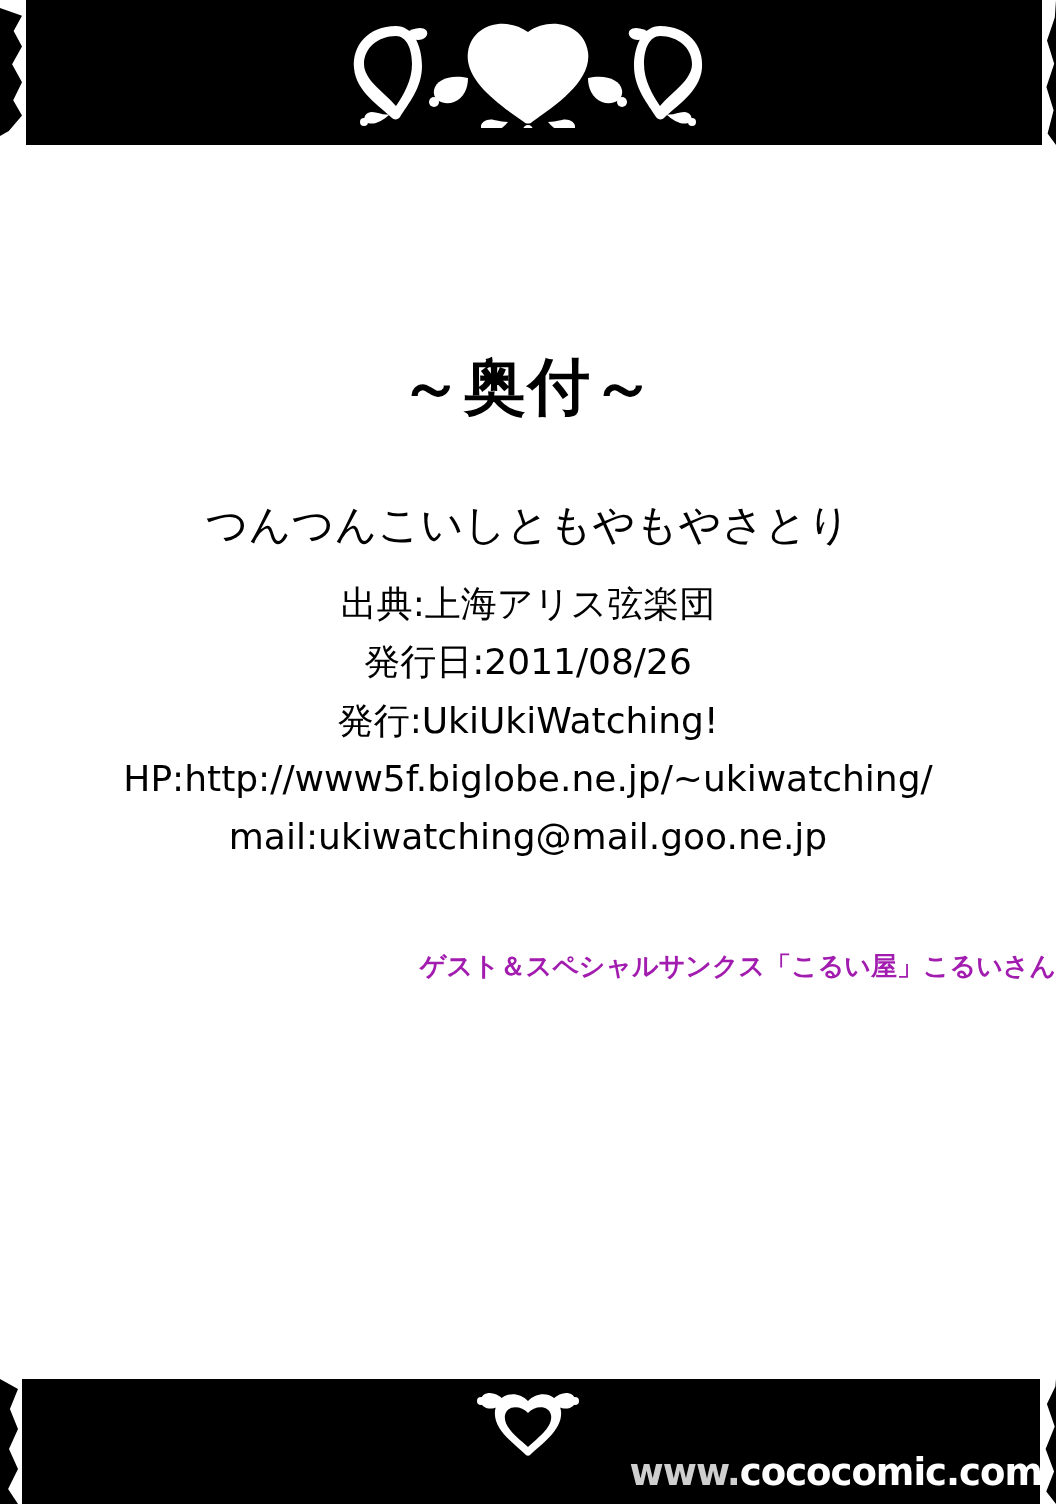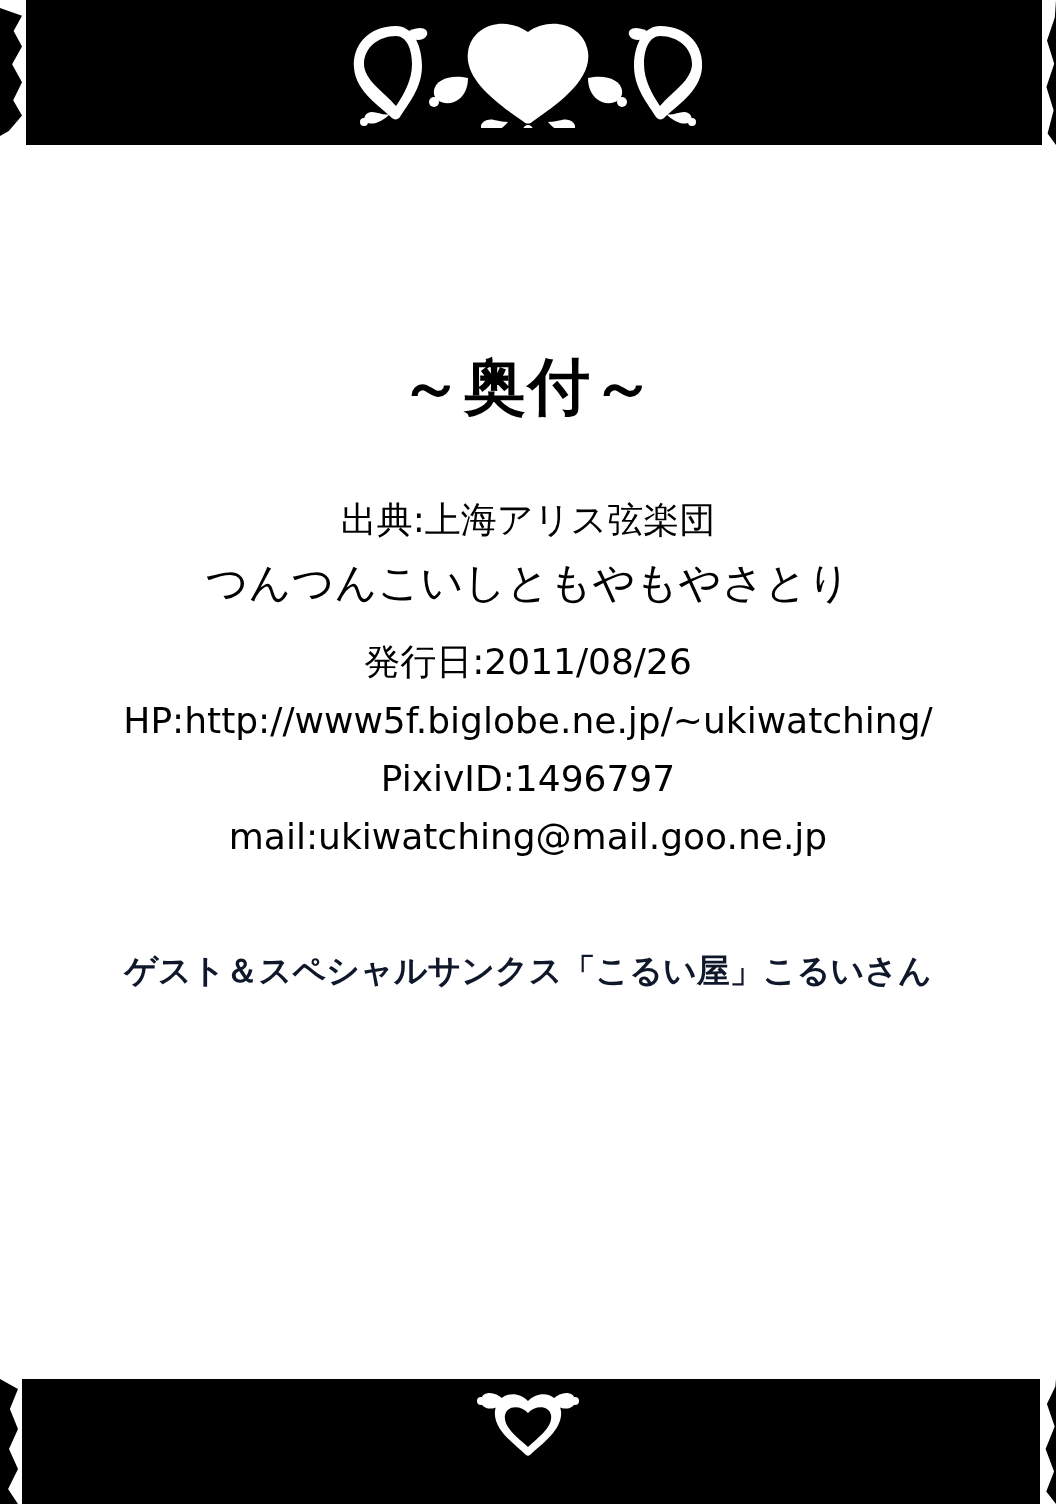--- a/index.html
+++ b/index.html
@@ -141,23 +141,24 @@
   }
   .credit-line.normal {
     font-size: 36px;
   }
   .credit-line.wide {
     font-size: 36px;
     letter-spacing: 0px;
   }
   .thanks {
     margin-top: 82px;
-    font-size: 33px;
+    font-size: 26px;
     font-weight: 700;
-    color: #0f172a;
+    color: #a21caf;
+    text-align: right;
   }
 
   
   .watermark {
     position: absolute;
     right: 14px;
     bottom: 10px;
     font-size: 37px;
     font-weight: 700;
     font-family: "DejaVu Sans", "Liberation Sans", sans-serif;
@@ -207,25 +208,25 @@
       </g>
     </svg>
   </div>
 </div>
 
 <div class="content">
 
   <div class="doc-title">～奥付～</div>
 
   <div class="credits">
+    <div class="credit-line work">つんつんこいしともやもやさとり</div>
     <div class="credit-line normal">出典:上海アリス弦楽団</div>
-    <div class="credit-line work">つんつんこいしともやもやさとり</div>
     <div class="credit-line normal">発行日:2011/08/26</div>
+    <div class="credit-line normal">発行:UkiUkiWatching!</div>
     <div class="credit-line wide">HP:http://www5f.biglobe.ne.jp/~ukiwatching/</div>
-    <div class="credit-line normal">PixivID:1496797</div>
     <div class="credit-line normal">mail:ukiwatching@mail.goo.ne.jp</div>
   </div>
 
   <div class="thanks">ゲスト＆スペシャルサンクス「こるい屋」こるいさん</div>
 
 </div>
 
 <div class="band-bottom">
   <div class="edge-left"></div>
   <div class="edge-right"></div>
@@ -236,13 +237,16 @@
                  C70 58 90 44 88 26 C86 8 66 4 55 16 Z
                  M55 28 C62 20 76 20 78 30 C80 42 66 52 55 62 C44 52 30 42 32 30
                  C34 20 48 20 55 28 Z"></path>
         <path d="M30 14 C22 6 10 6 8 14 C6 22 16 26 24 22 C28 20 29 17 30 14 Z"></path>
         <path d="M80 14 C88 6 100 6 102 14 C104 22 94 26 86 22 C82 20 81 17 80 14 Z"></path>
         <circle cx="8" cy="16" r="4"></circle>
         <circle cx="102" cy="16" r="4"></circle>
       </g>
     </svg>
   </div>
+  <div class="watermark">
+    <span class="dim">www.</span><span>cococomic</span><span>.com</span>
+  </div>
 </div>
 
 </body></html>

